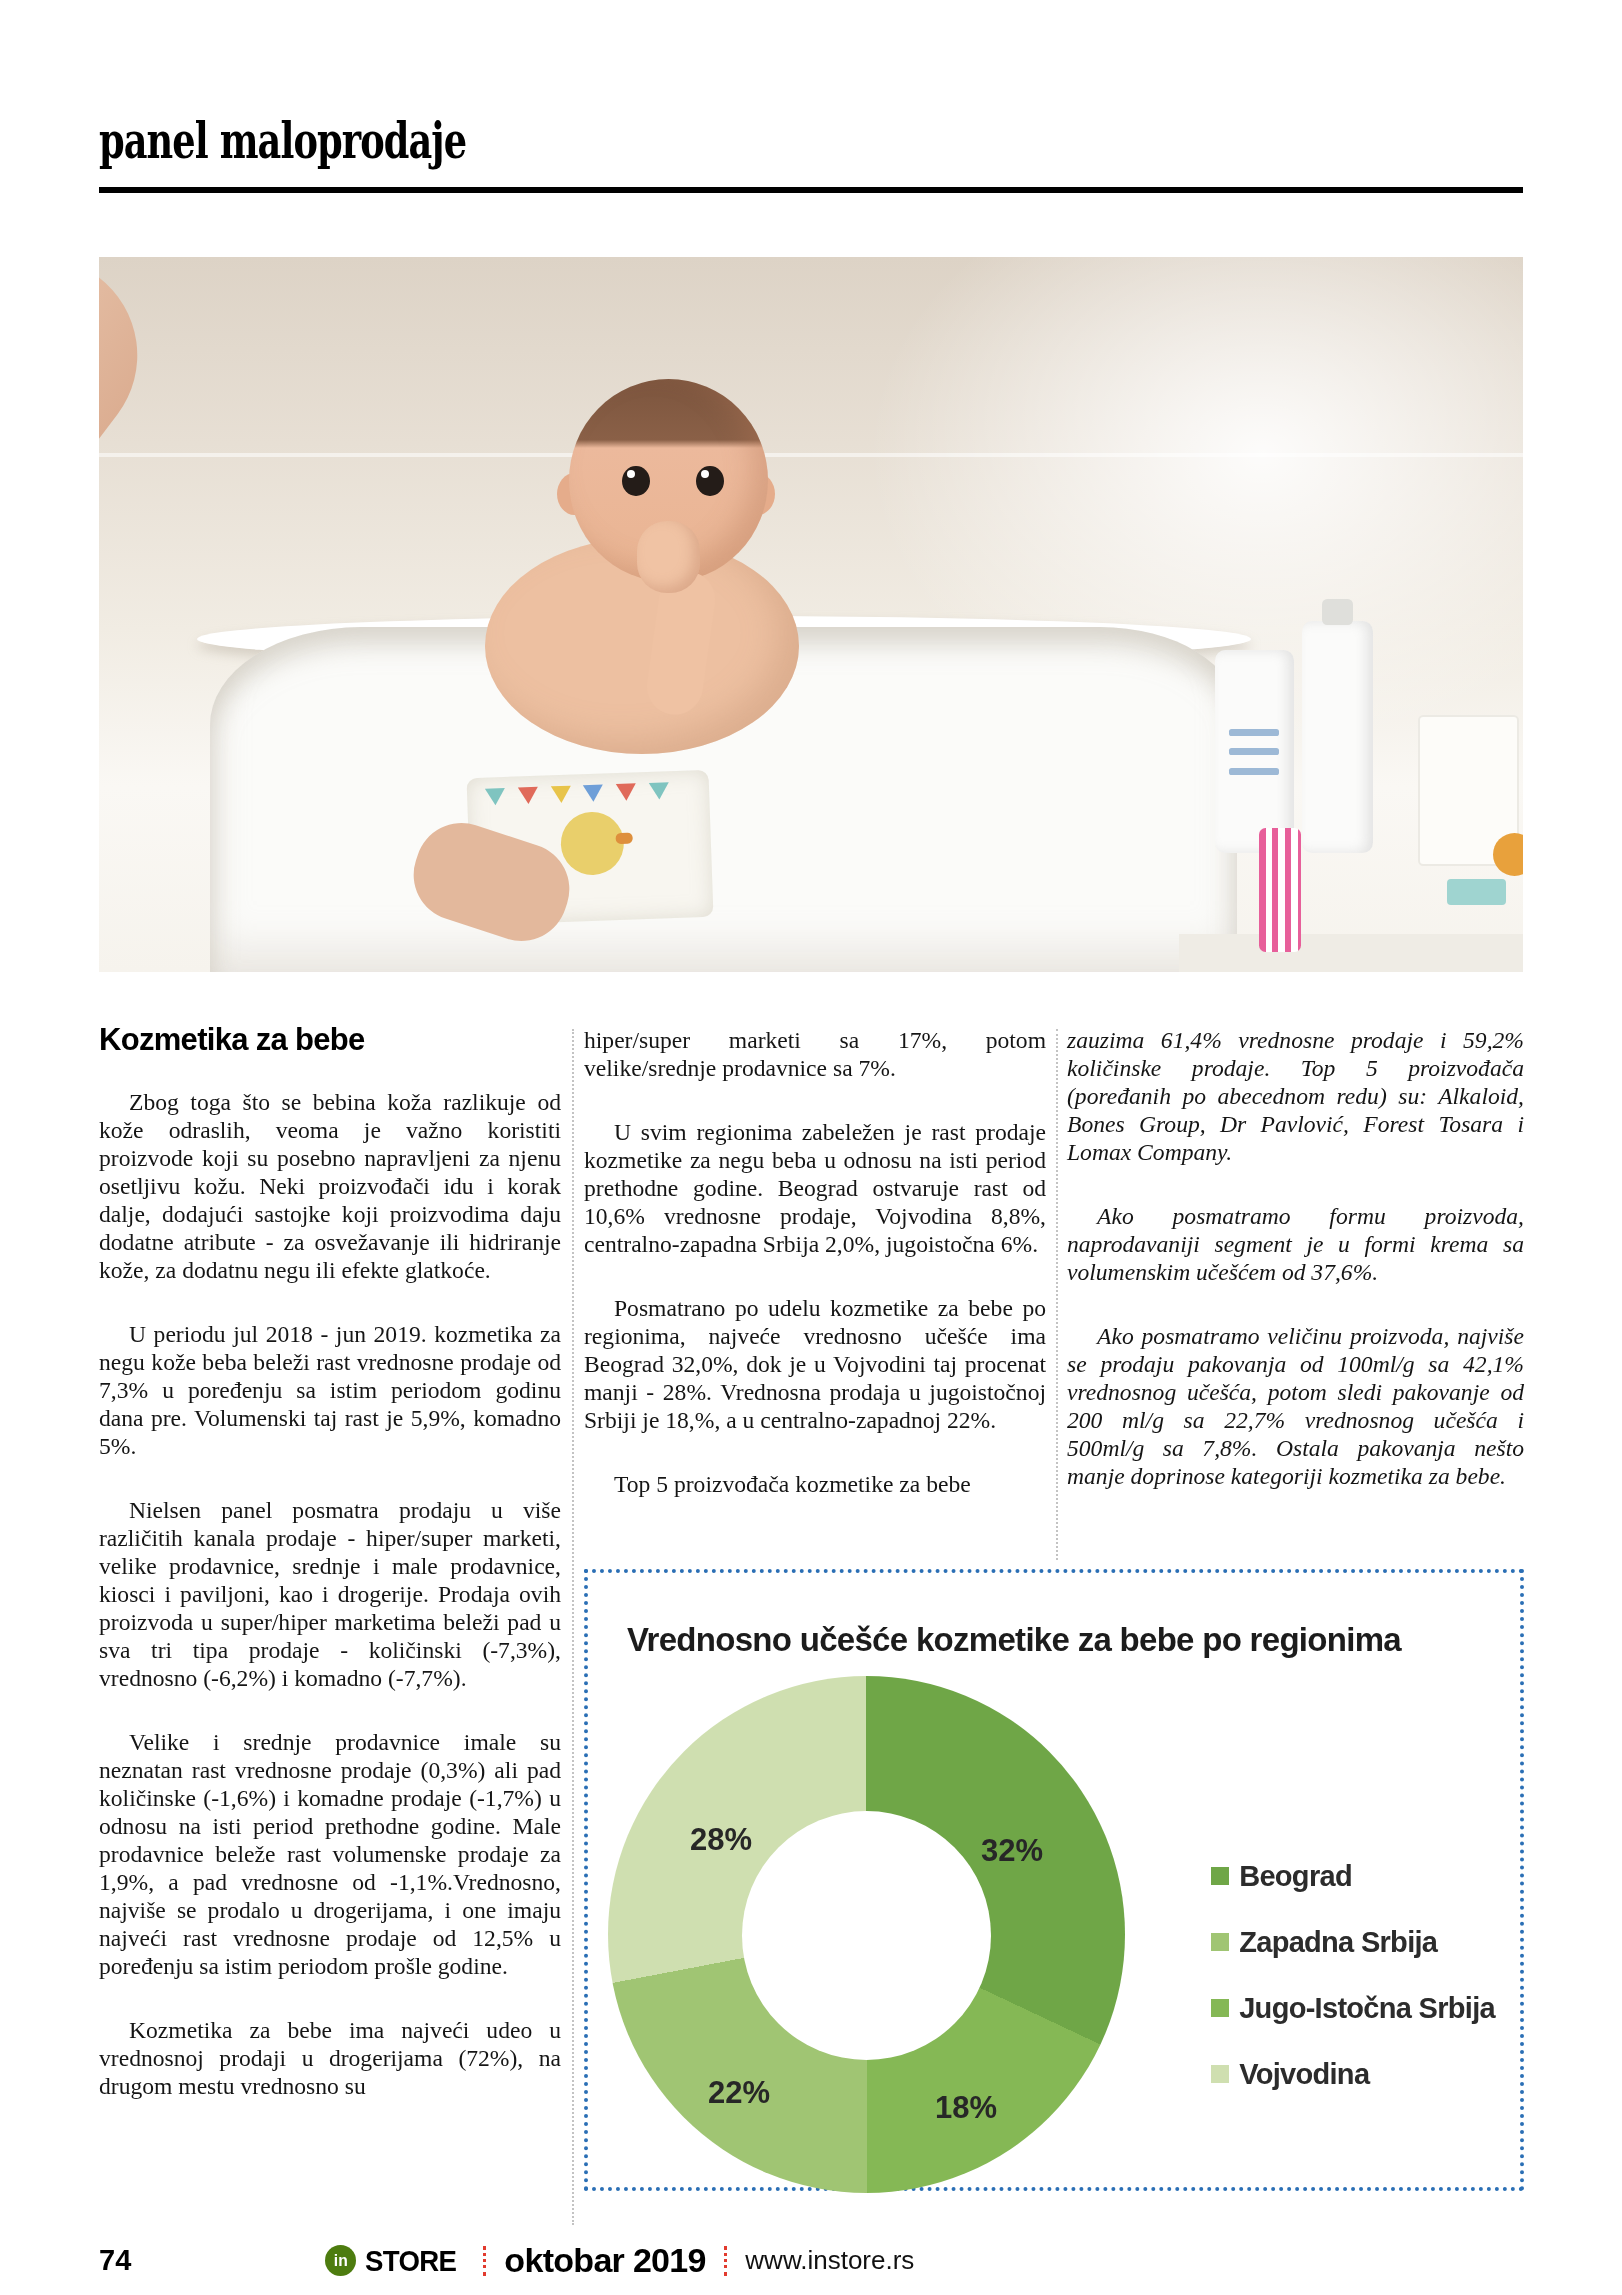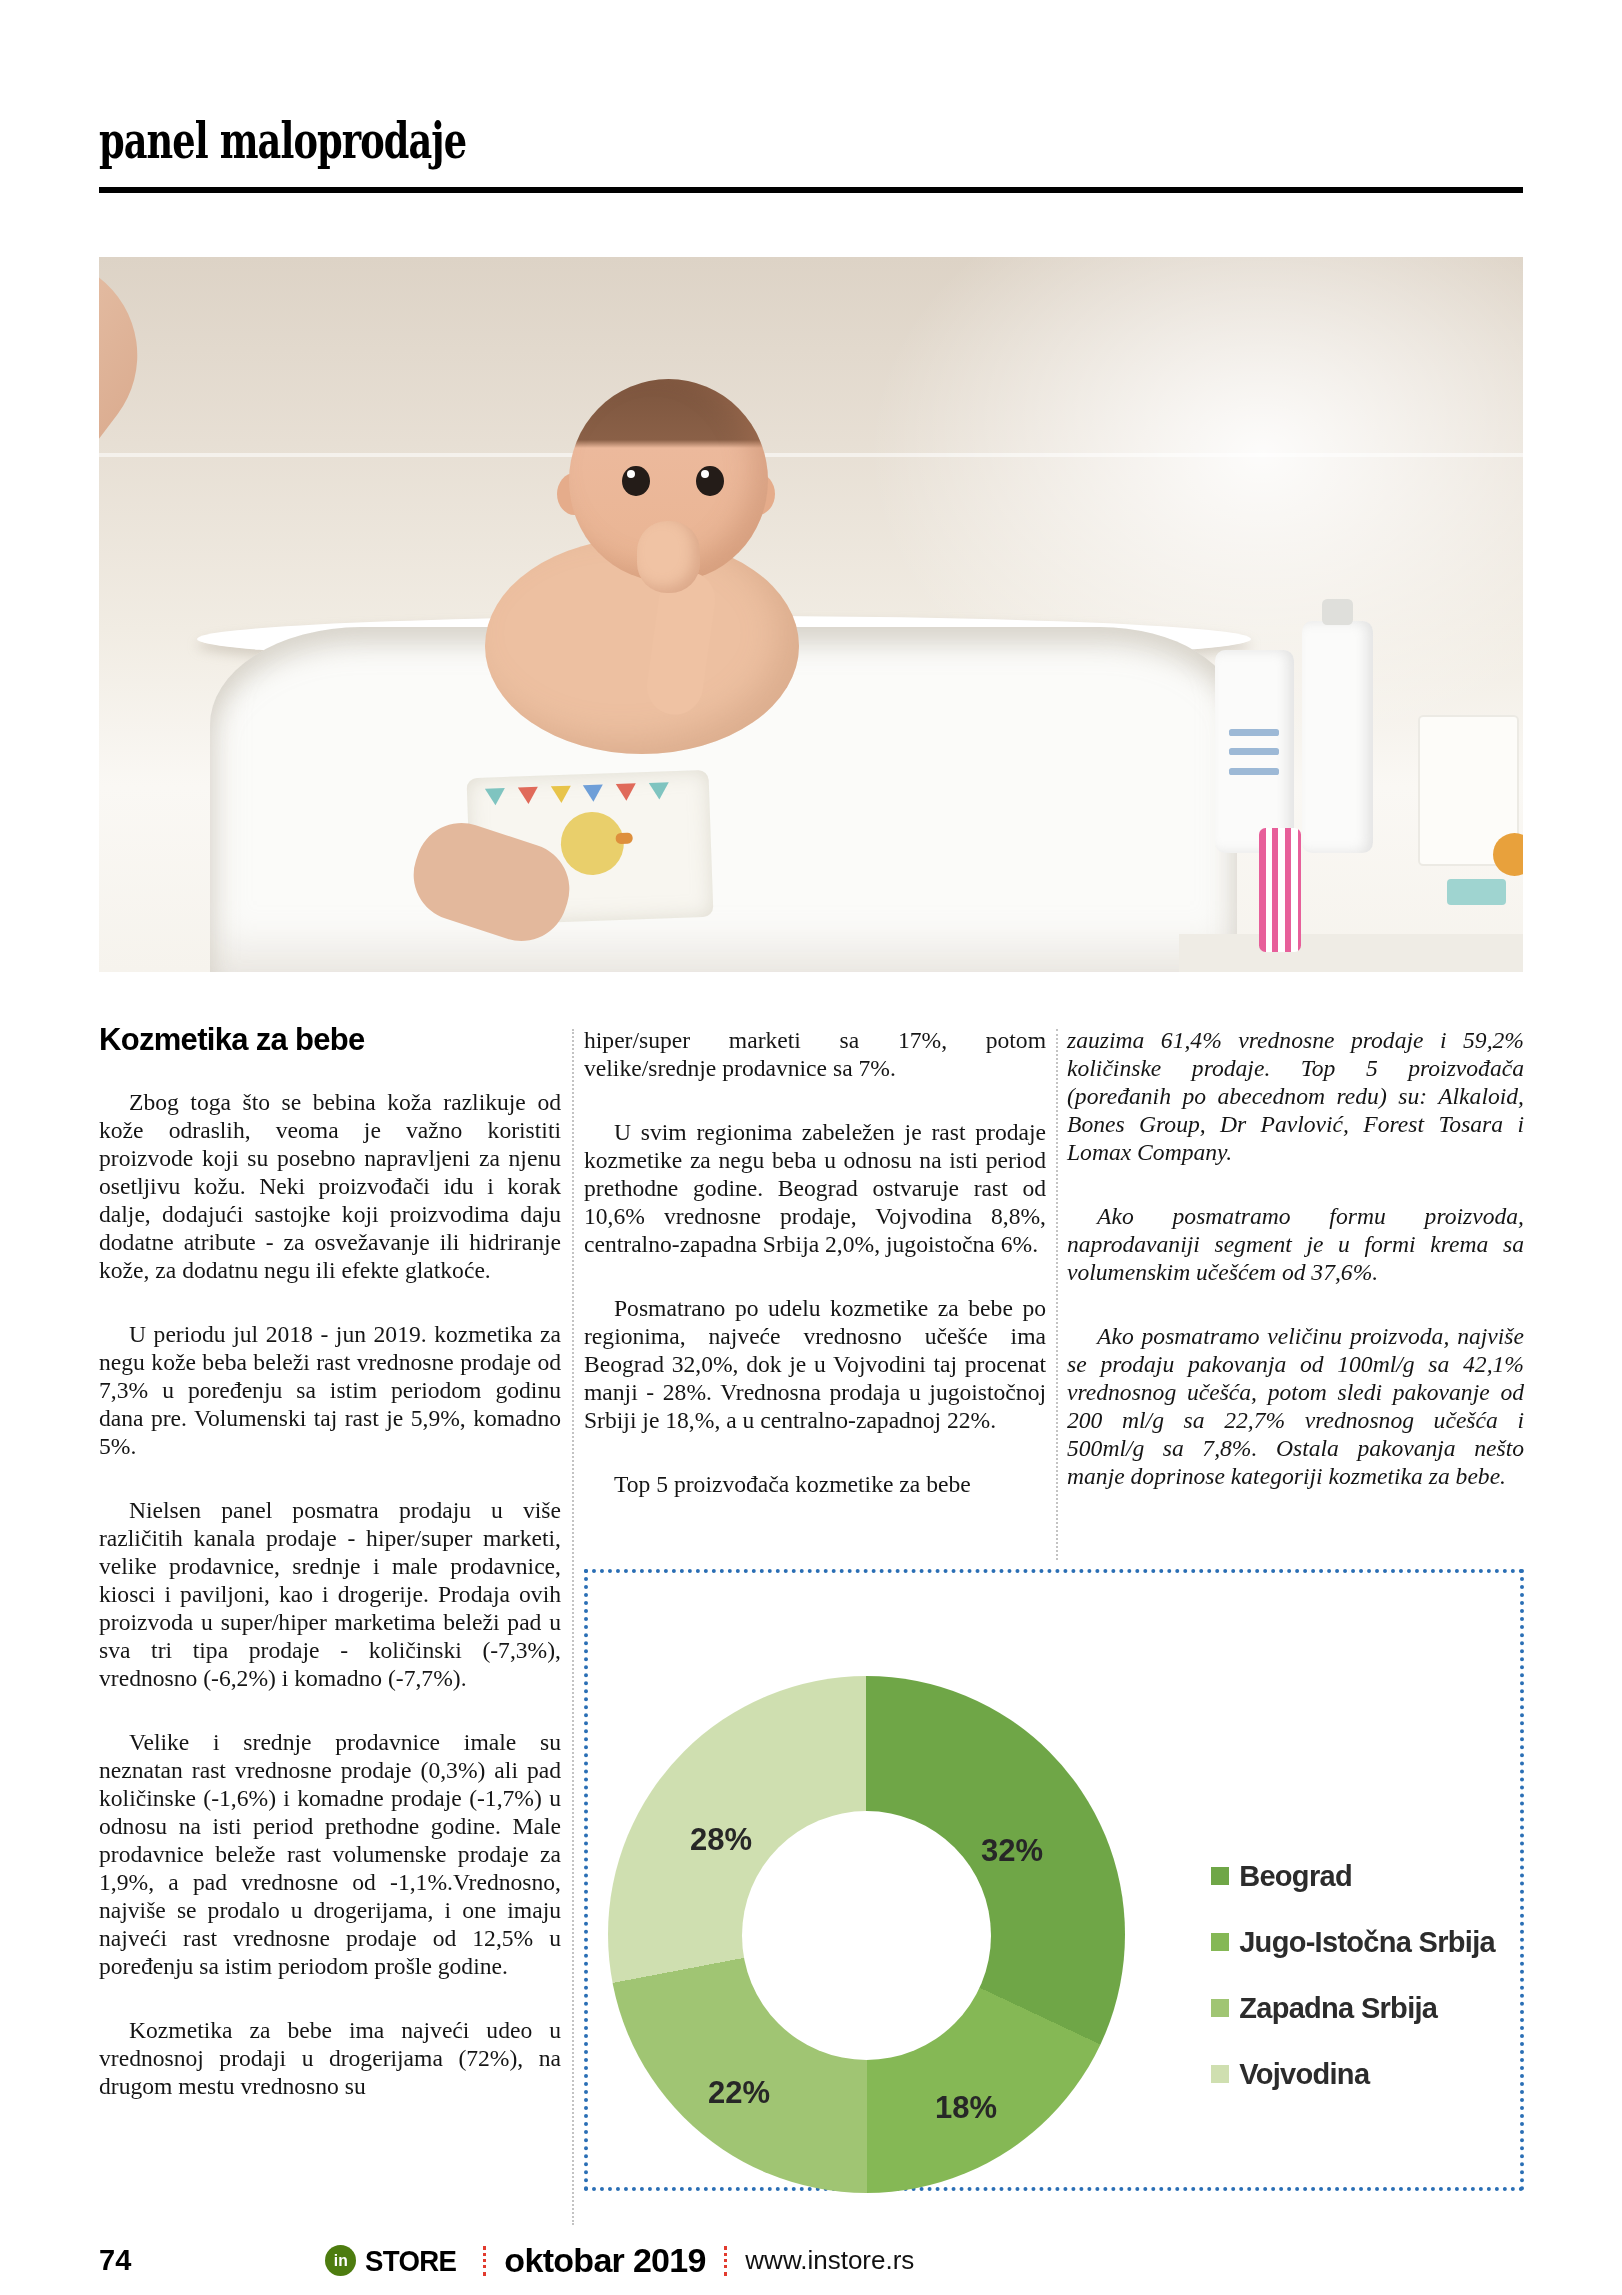--- a/index.html
+++ b/index.html
@@ -176,38 +176,39 @@
 <div class="col col3">
   <p class="first no-indent">zauzima 61,4% vrednosne prodaje i 59,2% količinske prodaje. Top 5 proizvođača (poređanih po abecednom redu) su: Alkaloid, Bones Group, Dr Pavlović, Forest Tosara i Lomax Company.</p>
   <p>Ako posmatramo formu proizvoda, naprodavaniji segment je u formi krema sa volumenskim učešćem od 37,6%.</p>
   <p>Ako posmatramo veličinu proizvoda, najviše se prodaju pakovanja od 100ml/g sa 42,1% vrednosnog učešća, potom sledi pakovanje od 200 ml/g sa 22,7% vrednosnog učešća i 500ml/g sa 7,8%. Ostala pakovanja nešto manje doprinose kategoriji kozmetika za bebe.</p>
 </div>
 
 <div class="col-sep sep1"></div>
 <div class="col-sep sep2"></div>
 
 <div class="chart-box">
+  <div class="chart-title">Vrednosno učešće kozmetike za bebe po regionima</div>
   <div class="donut" id="donut" style="background: conic-gradient(rgb(111, 166, 71) 0deg, rgb(111, 166, 71) 115.2deg, rgb(133, 184, 85) 115.2deg, rgb(133, 184, 85) 180deg, rgb(160, 197, 115) 180deg, rgb(160, 197, 115) 259.2deg, rgb(207, 223, 176) 259.2deg, rgb(207, 223, 176) 360deg);"></div>
   <div class="donut-hole"></div>
   <div class="slice-label lab-28">28%</div>
   <div class="slice-label lab-32">32%</div>
   <div class="slice-label lab-22">22%</div>
   <div class="slice-label lab-18">18%</div>
   <div class="legend">
     <div class="legend-item">
       <span class="swatch" style="background: rgb(111, 166, 71);"></span>
       <span class="legend-label">Beograd</span>
     </div>
     <div class="legend-item">
+      <span class="swatch" style="background: rgb(160, 197, 115);"></span>
+      <span class="legend-label">Zapadna Srbija</span>
+    </div>
+    <div class="legend-item">
       <span class="swatch" style="background: rgb(133, 184, 85);"></span>
       <span class="legend-label">Jugo-Istočna Srbija</span>
-    </div>
-    <div class="legend-item">
-      <span class="swatch" style="background: rgb(160, 197, 115);"></span>
-      <span class="legend-label">Zapadna Srbija</span>
     </div>
     <div class="legend-item">
       <span class="swatch" style="background: rgb(207, 223, 176);"></span>
       <span class="legend-label">Vojvodina</span>
     </div>
   </div>
 </div>
 
 <div class="footer">
   <div class="page-num">74</div>

